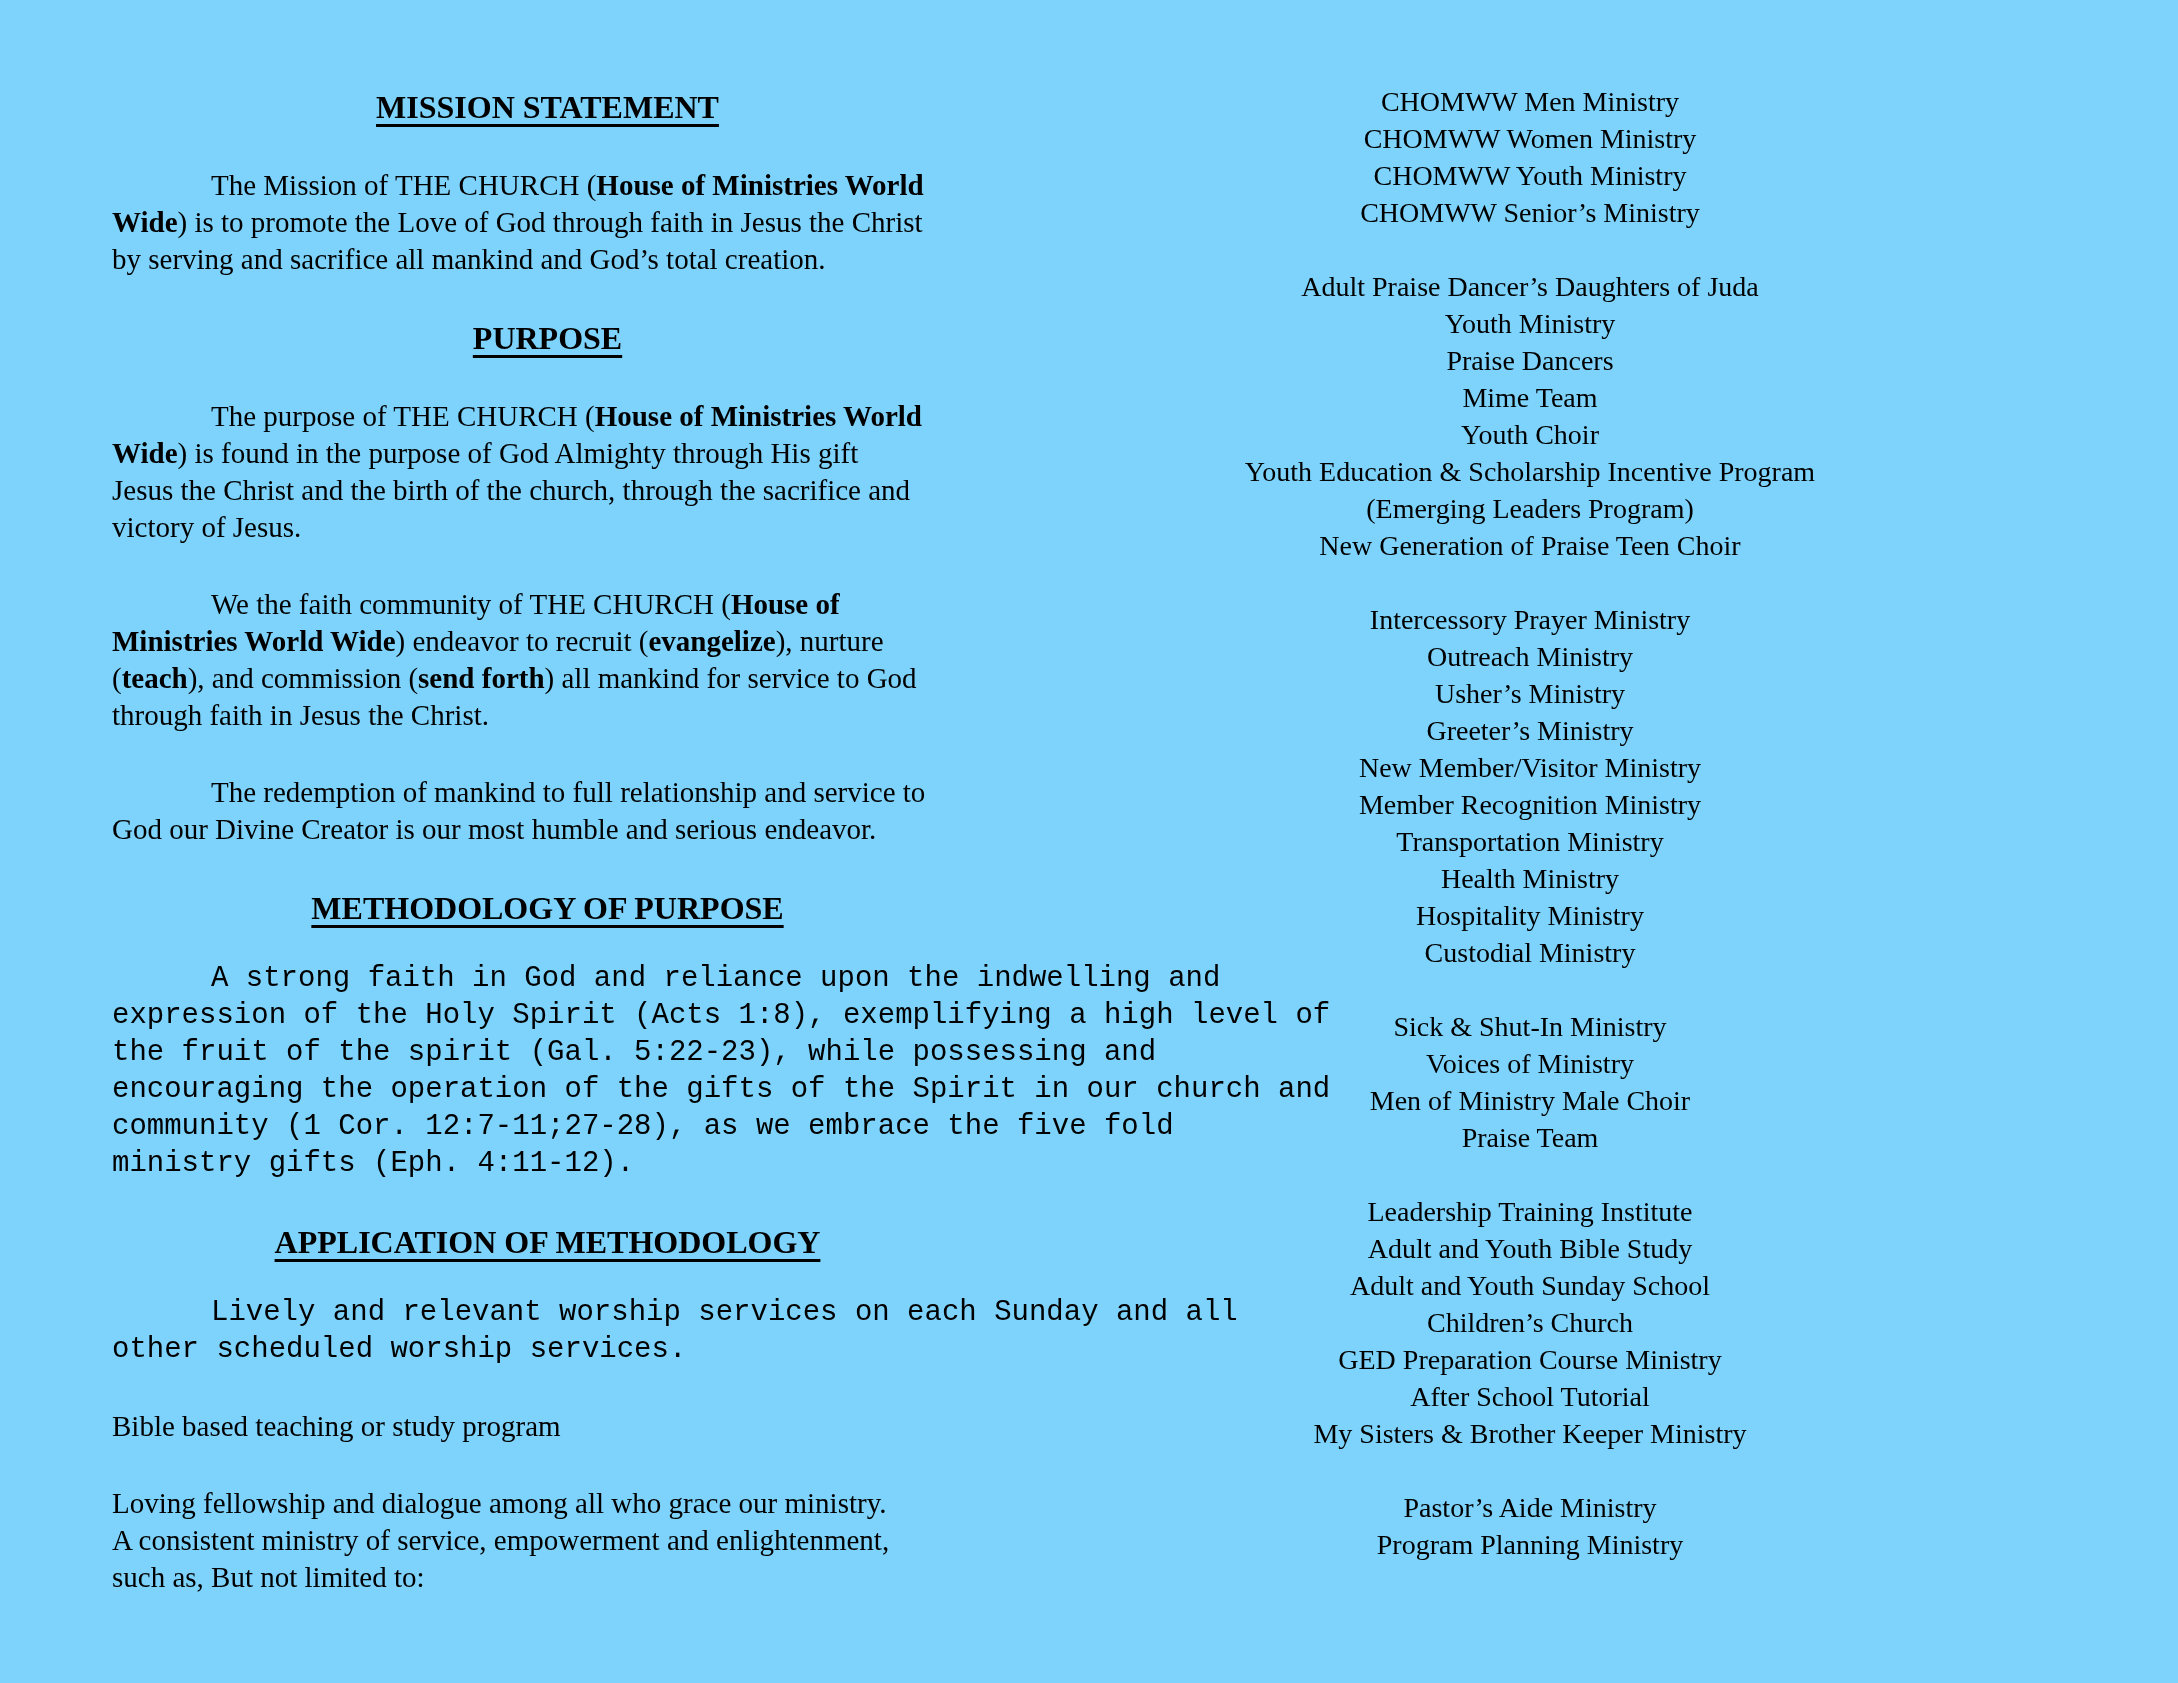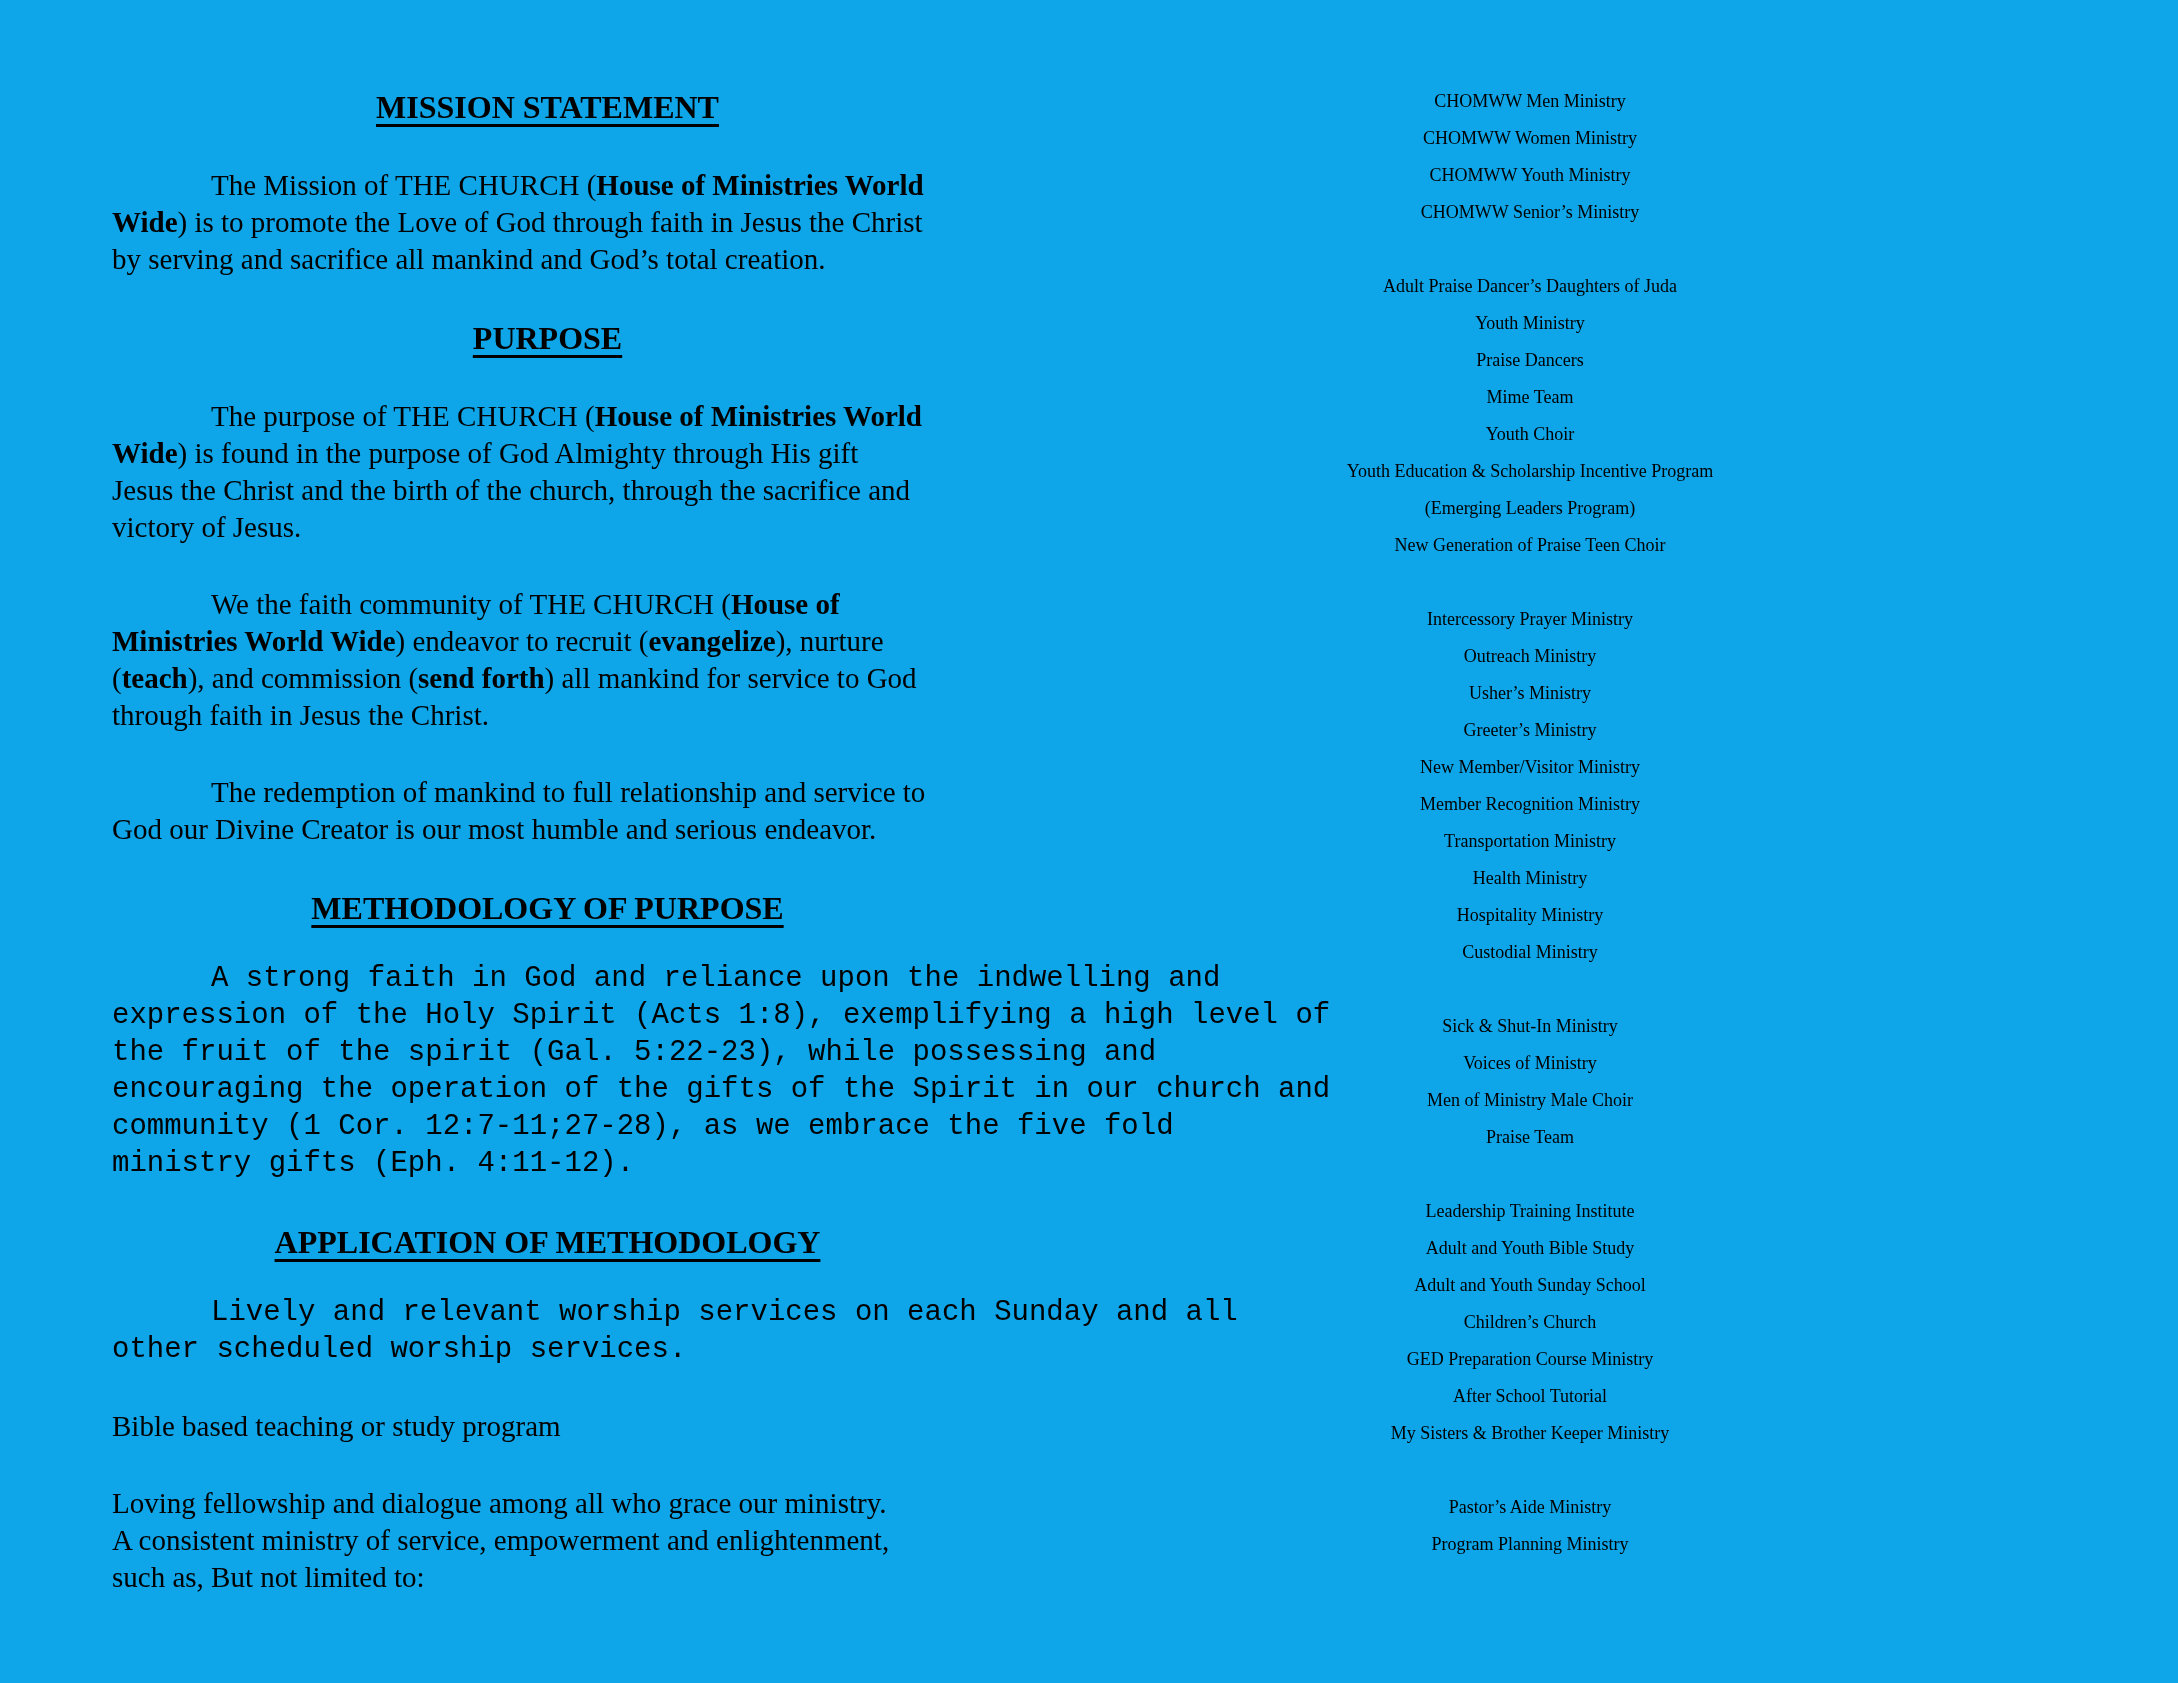--- a/index.html
+++ b/index.html
@@ -1,39 +1,39 @@
 <!DOCTYPE html>
 <html><head>
 <meta charset="utf-8">
 <title>Church Program Page</title>
 <style>
   html, body { margin: 0; padding: 0; background: #ffffff; }
   .page {
     position: relative;
     width: 2178px;
     height: 1683px;
-    background: #0ea5e9;
+    background: #7dd3fc;
     color: #000000;
     font-family: "Liberation Serif", "DejaVu Serif", serif;
     overflow: hidden;
   }
   .col-left {
     position: absolute;
     left: 112px;
     top: 57px;
     width: 941px;
     font-size: 29px;
     line-height: 37px;
   }
   .col-right {
     position: absolute;
     left: 1218px;
     top: 83px;
     width: 624px;
-    font-size: 18px;
+    font-size: 28px;
     line-height: 37px;
     text-align: center;
   }
   .heading {
     width: 871px;
     font-size: 32px;
     line-height: 40px;
     font-weight: bold;
     text-align: center;
     text-decoration: underline;

